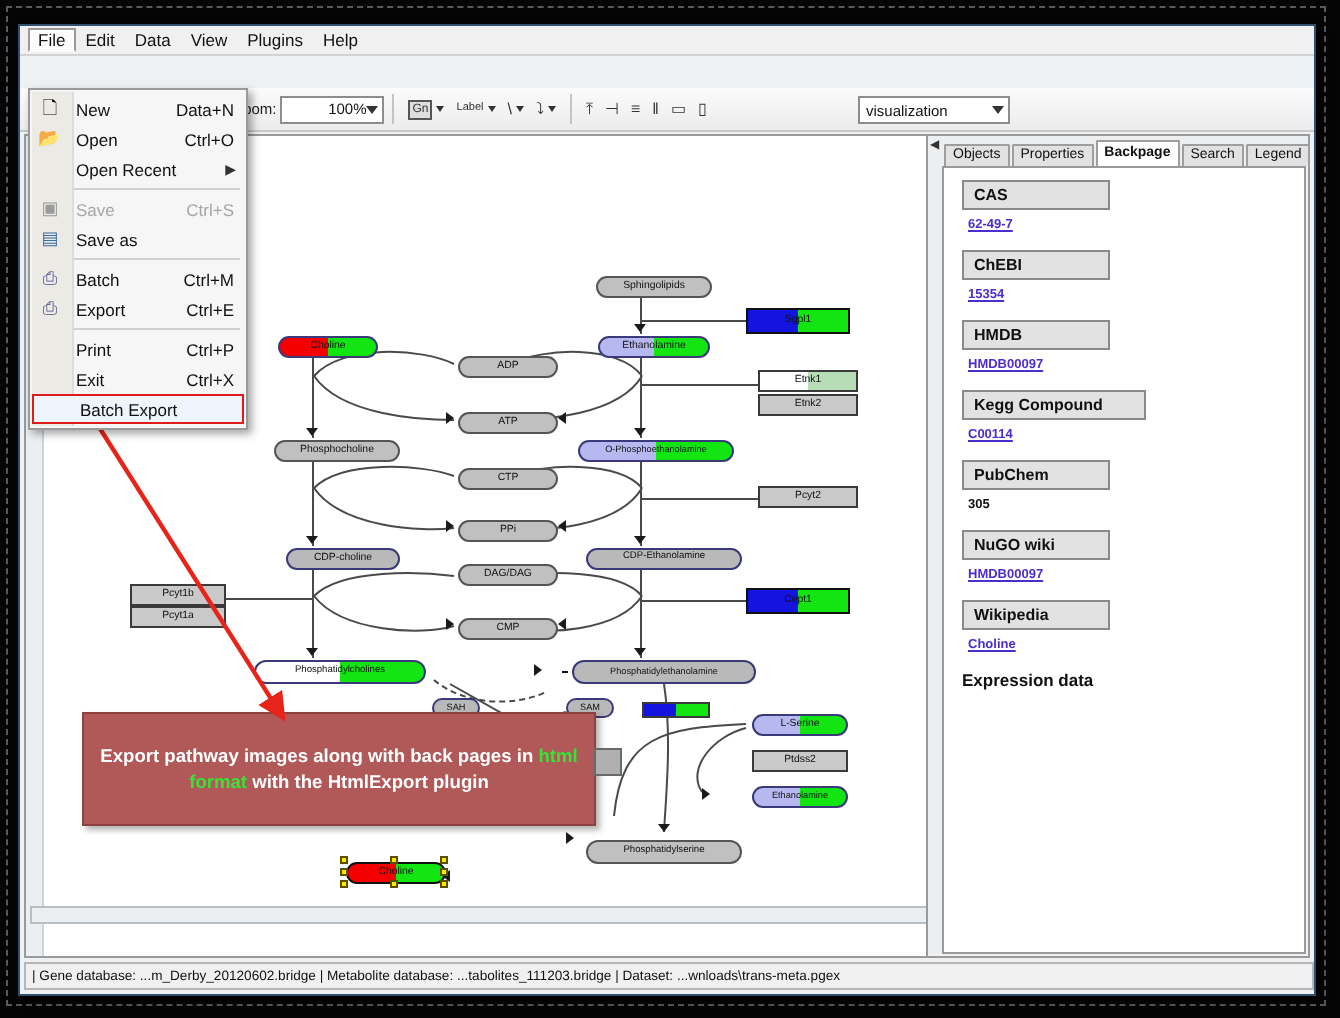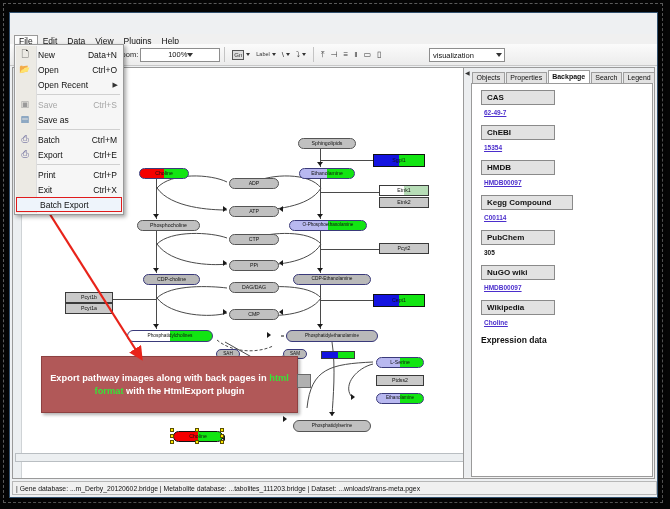--- a/index.html
+++ b/index.html
@@ -27,38 +27,38 @@
     position:absolute;left:0;top:0;width:100%;height:17px;
     background:linear-gradient(180deg,#e8edf3 0%,#d6dde7 45%,#c9d2de 50%,#dce3ec 100%);
     border-bottom:1px solid #9fb0c4;
     display:flex;align-items:center;box-sizing:border-box;padding-left:4px;
   }
   #app-icon{width:11px;height:11px;margin-right:4px;position:relative;flex:0 0 auto;}
   #title-text{font-size:8.5px;color:#11233a;white-space:nowrap;letter-spacing:.1px;}
 
   
   #menu-bar{
-    position:absolute;left:0;top:21px;width:100%;height:14px;
+    position:absolute;left:0;top:1px;width:100%;height:14px;
     background:#f0f0f0;border-bottom:1px solid #d2d2d2;
-    display:flex;align-items:center;box-sizing:border-box;padding-left:4px;
+    display:flex;align-items:flex-start;box-sizing:border-box;padding-left:4px;
   }
   .menu-item{font-size:8.5px;color:#111;padding:1px 5px;white-space:nowrap;}
   .menu-item.open{background:#fdfdfd;border:1px solid #9a9a9a;border-bottom:1px solid #fdfdfd;padding:0 4px;position:relative;z-index:40;}
 
   
   #toolbar{
     position:absolute;left:0;top:31px;width:100%;height:22px;
     background:linear-gradient(180deg,#fbfbfb,#ececec);
     border-bottom:1px solid #c8c8c8;
     display:flex;align-items:center;box-sizing:border-box;padding-left:3px;
   }
   #zoom-label{font-size:7.5px;color:#222;margin-left:104px;margin-right:2px;}
   #zoom-combo{
-    width:80px;height:14px;background:#fff;border:1px solid #8d8d8d;
-    display:flex;align-items:center;justify-content:center;box-sizing:border-box;
+    width:52px;height:14px;background:#fff;border:1px solid #8d8d8d;
+    display:flex;align-items:center;justify-content:flex-end;box-sizing:border-box;
     padding:0 2px 0 3px;
   }
   #zoom-value{font-size:7.5px;color:#111;}
   .tri-down{width:0;height:0;border-left:3px solid transparent;border-right:3px solid transparent;border-top:4px solid #333;}
   .tb-sep{width:1px;height:15px;background:#c4c4c4;margin:0 4px;}
   .tb-btn{height:16px;display:flex;align-items:center;justify-content:center;margin:0 1px;padding:0 2px;}
   .tb-ico{font-size:8px;color:#333;line-height:1;}
   .tb-mini{font-size:6px;color:#333;border:1px solid #555;padding:0 1px;line-height:8px;background:#dedede;}
   .tb-arrow{width:0;height:0;border-left:2.5px solid transparent;border-right:2.5px solid transparent;border-top:3.5px solid #333;margin-left:2px;}
   #vis-combo{

